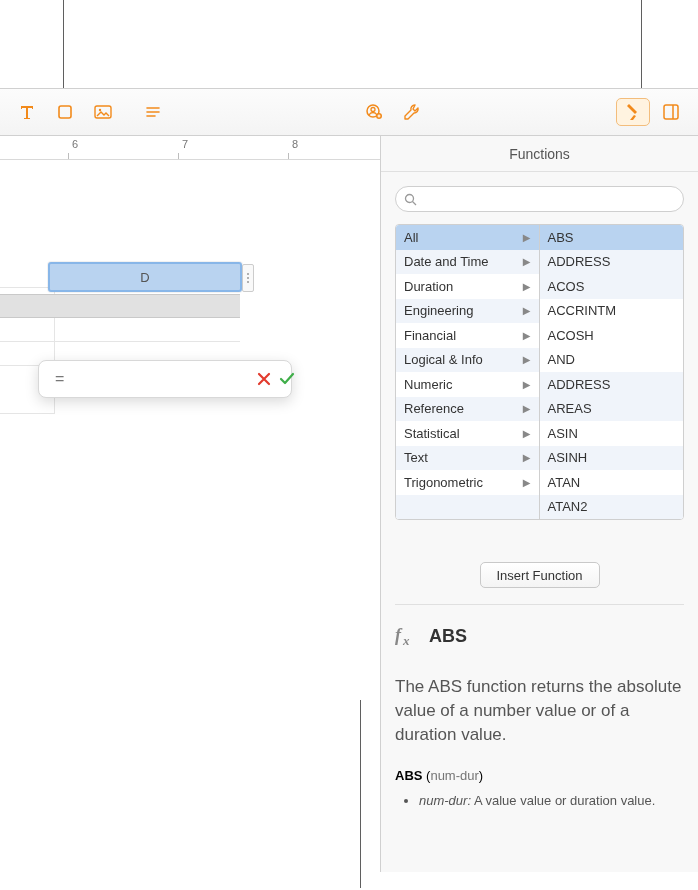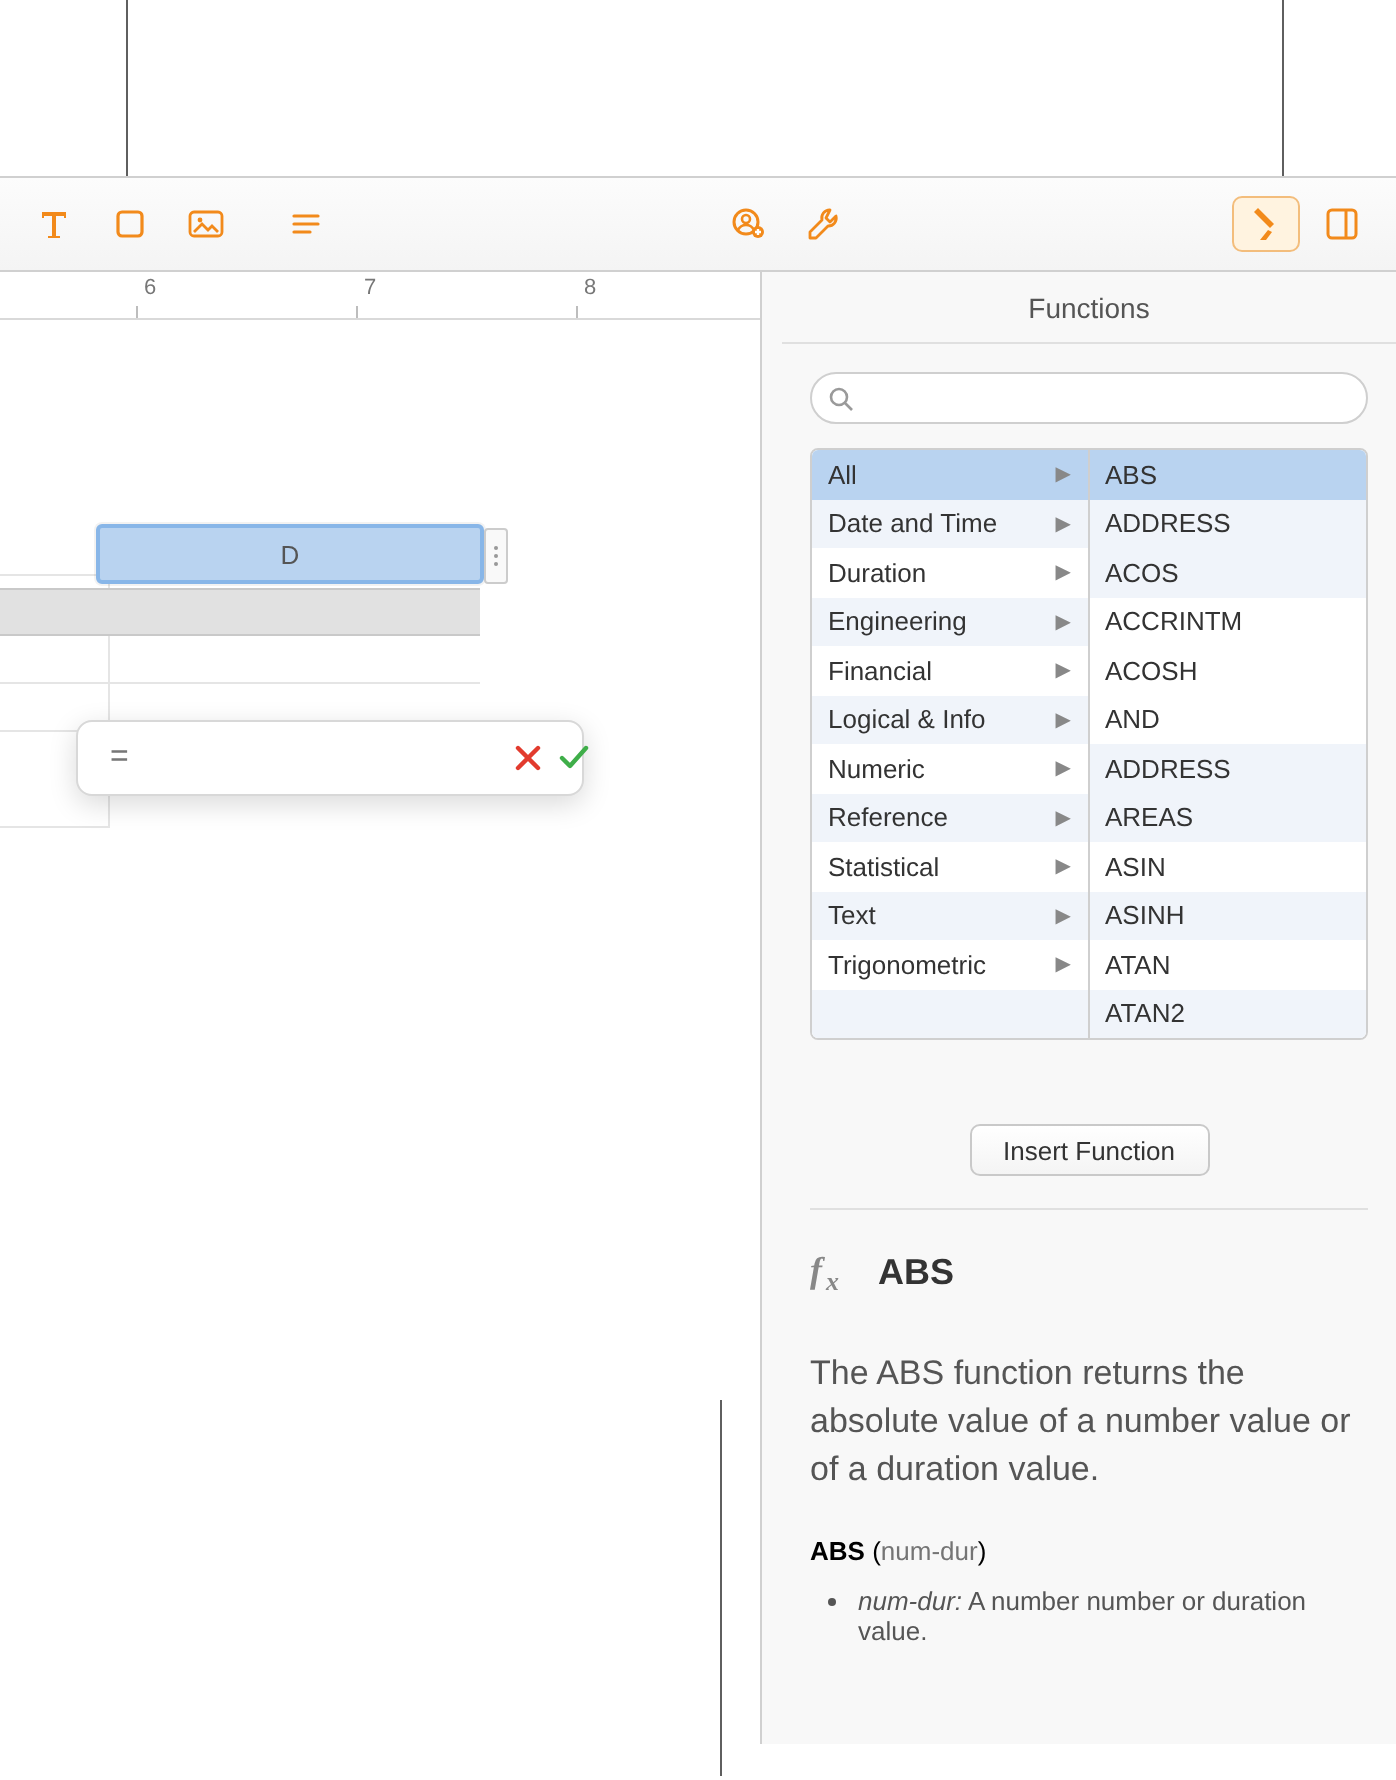--- a/index.html
+++ b/index.html
@@ -141,21 +141,21 @@
     flex:1; height:24px; border:none; outline:none;
     font-size:13px;
   }
   .fb-btn { width:22px;height:22px;display:flex;align-items:center;justify-content:center; }
   .panel {
     position:absolute;
     left: 380px; top:136px;
     width: 318px; height: 736px;
     border-left:1px solid #d0d0d0;
     background:#f8f8f8;
-    display:flex; flex-direction:column;padding-left:10px;
+    display:flex; flex-direction:column;
   }
   .panel-title {
     height:36px;
     border-bottom:1px solid #e0e0e0;
     display:flex; align-items:center; justify-content:center;
     font-size:14px; color:#555;
   }
   .panel-body { padding: 14px 14px 0 14px; }
   .search-wrap {
     height:26px;
@@ -424,17 +424,17 @@
       </svg>
       <span>ABS</span>
     </div>
     <div class="doc-desc">The ABS function returns the absolute value of a number value or of a duration value.</div>
     <div class="doc-sig">
       <span class="fn">ABS</span><span> (</span><span class="arg">num-dur</span><span>)</span>
     </div>
     <ul class="doc-list">
       <li>
         <span class="argname">num-dur:</span>
-        <span>A number number or duration value.</span>
+        <span>A value value or duration value.</span>
       </li>
     </ul>
   </div>
 </div>
 
 </body></html>

